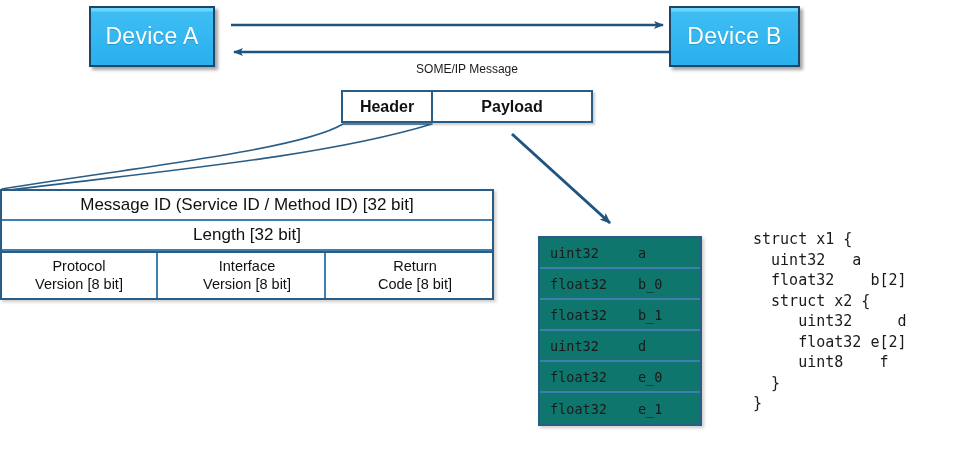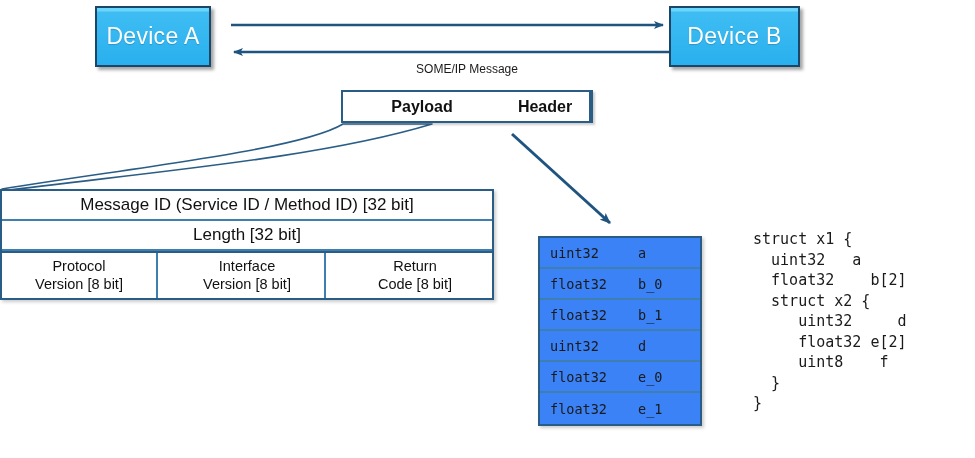--- a/index.html
+++ b/index.html
@@ -43,21 +43,21 @@
     justify-content: center;
   }
   .device-label {
     color: #ffffff;
     font-size: 23px;
     font-weight: 400;
     letter-spacing: 0.3px;
     text-shadow: 0 1px 1px rgba(0,0,0,0.18);
     white-space: nowrap;
   }
-  #device-a { left: 89px;  top: 6px;  width: 116px; height: 61px; margin-left: 6px; }
+  #device-a { left: 89px;  top: 6px;  width: 126px; height: 61px; }
   #device-b { left: 669px; top: 6px;  width: 131px; height: 61px; }
 
   
   #someip-caption {
     position: absolute;
     left: 341px;
     top: 62px;
     width: 252px;
     text-align: center;
     font-size: 12px;
@@ -136,21 +136,21 @@
   #hdr-split-row .hdr-cell:last-child { border-right: none; }
 
   
   #payload-table {
     position: absolute;
     left: 538px;
     top: 236px;
     width: 164px;
     box-sizing: border-box;
     border: 2px solid #2a5d86;
-    background: #3b82f6;
+    background: #0f766e;
     box-shadow: 2px 2px 3px rgba(90,90,90,0.30);
   }
   .pl-row {
     box-sizing: border-box;
     height: 31px;
     border-bottom: 2px solid #3f7fb0;
     display: flex;
     align-items: center;
     font-family: "DejaVu Sans Mono", monospace;
     font-size: 13.5px;
@@ -204,25 +204,25 @@
     <span class="device-label">Device A</span>
   </div>
 
   <div class="device-box" id="device-b">
     <span class="device-label">Device B</span>
   </div>
 
   <div id="someip-caption">SOME/IP Message</div>
 
   <div id="msg-box">
+    <div class="cell" id="msg-header-cell">
+      <span>Header</span>
+    </div>
     <div class="cell" id="msg-payload-cell">
       <span>Payload</span>
-    </div>
-    <div class="cell" id="msg-header-cell">
-      <span>Header</span>
     </div>
   </div>
 
   <div id="header-table">
     <div class="hdr-row">
       <span>Message ID (Service ID / Method ID) [32 bit]</span>
     </div>
     <div class="hdr-row">
       <span>Length [32 bit]</span>
     </div>

